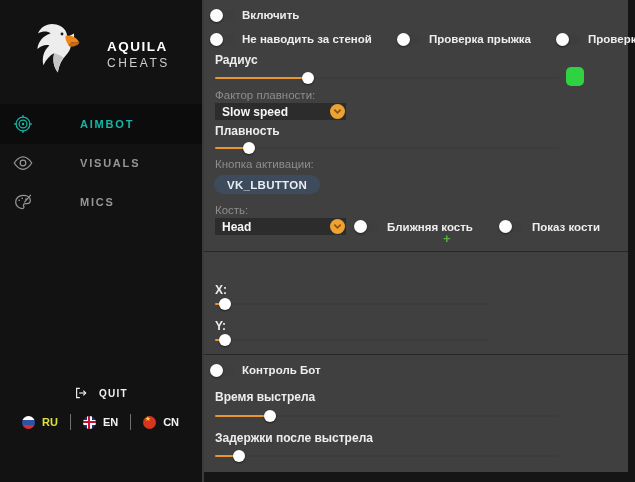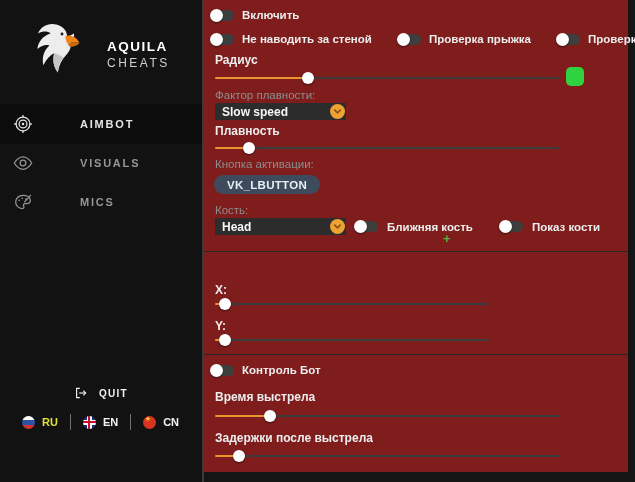--- a/index.html
+++ b/index.html
@@ -16,40 +16,40 @@
     color:#ededed;
     -webkit-font-smoothing:antialiased;
   }
   
   .sidebar{position:absolute;left:0;top:0;width:202px;height:482px;background:#121212}
   .side-divider{position:absolute;left:202px;top:0;width:2px;height:482px;background:#3a3a3a}
   .brand-logo{position:absolute;left:26px;top:16px;width:60px;height:66px}
   .brand-name{position:absolute;left:107px;top:39px;font-size:13.5px;font-weight:800;letter-spacing:1.5px;color:#ffffff}
   .brand-sub{position:absolute;left:107px;top:56px;font-size:12px;font-weight:400;letter-spacing:2.5px;color:#cfcfcf}
   .nav-item{position:absolute;left:0;width:202px;height:40px;display:flex;align-items:center;color:#969696;cursor:pointer}
-  .nav-item.active{background:#0c0c0c;color:#e5e5e5}
+  .nav-item.active{background:#0c0c0c;color:#14b8a6}
   .nav-icon{margin-left:13px;width:20px;height:20px;display:flex;align-items:center;justify-content:center}
   .nav-label{margin-left:47px;font-size:11px;font-weight:700;letter-spacing:1.8px}
   .quit{position:absolute;left:74px;top:386px;display:flex;align-items:center;gap:11px;color:#f0f0f0;font-size:10px;font-weight:700;letter-spacing:1.2px;cursor:pointer}
   .langs{position:absolute;left:22px;top:414px;display:flex;align-items:center;font-size:11px;font-weight:700}
   .lang{display:flex;align-items:flex-start;gap:7px;cursor:pointer;color:#f2f2f2}
   .lang.active .lang-code{color:var(--ru-yellow)}
   .lang-sep{width:1px;height:16px;background:#707070;margin:0 12px}
   .flag{width:13px;height:13px;border-radius:50%;flex:none;position:relative;overflow:hidden}
   .flag-ru{background:linear-gradient(#ffffff 0 34%,#2d53a5 34% 67%,#d53030 67% 100%)}
   .flag-en{background:
       linear-gradient(#c8102e,#c8102e) center/2px 100% no-repeat,
       linear-gradient(#c8102e,#c8102e) center/100% 2px no-repeat,
       linear-gradient(#ffffff,#ffffff) center/5px 100% no-repeat,
       linear-gradient(#ffffff,#ffffff) center/100% 5px no-repeat,
       #1a3378}
   .flag-cn{background:#d83420}
   .flag-cn::after{content:"\2605";position:absolute;left:1.5px;top:-0.5px;font-size:7px;color:#ffd83d}
   
-  .main{position:absolute;left:204px;top:0;width:424px;height:472px;background:#7f1d1d}
+  .main{position:absolute;left:204px;top:0;width:424px;height:472px;background:#404040}
   .row{position:absolute;display:flex;align-items:center;gap:8px;font-size:11.5px;font-weight:600;color:#ededed;white-space:nowrap}
   .lbl{position:absolute;font-size:12px;font-weight:600;color:#ededed;white-space:nowrap}
   .lbl-gray{position:absolute;font-size:11.5px;font-weight:400;color:#8d8d8d;white-space:nowrap}
   .toggle{display:inline-block;width:23px;height:11px;border-radius:6px;background:#3e3e3e;position:relative;flex:none;cursor:pointer}
   .toggle .knob{position:absolute;left:-1px;top:-1px;width:13px;height:13px;border-radius:50%;background:#fdfdfd;box-shadow:0 1px 2px rgba(0,0,0,.5)}
   .grp{margin-left:18px}
   .slider{position:absolute;height:12px;cursor:pointer}
   .slider .track{position:absolute;left:0;right:0;top:5px;height:2px;background:#3c3c3c;border-radius:1px}
   .slider .fill{position:absolute;left:0;top:5px;height:2px;background:var(--accent);border-radius:1px}
   .slider .thumb{position:absolute;top:0;width:12px;height:12px;border-radius:50%;background:#ffffff;transform:translateX(-50%);box-shadow:0 1px 2px rgba(0,0,0,.5)}

